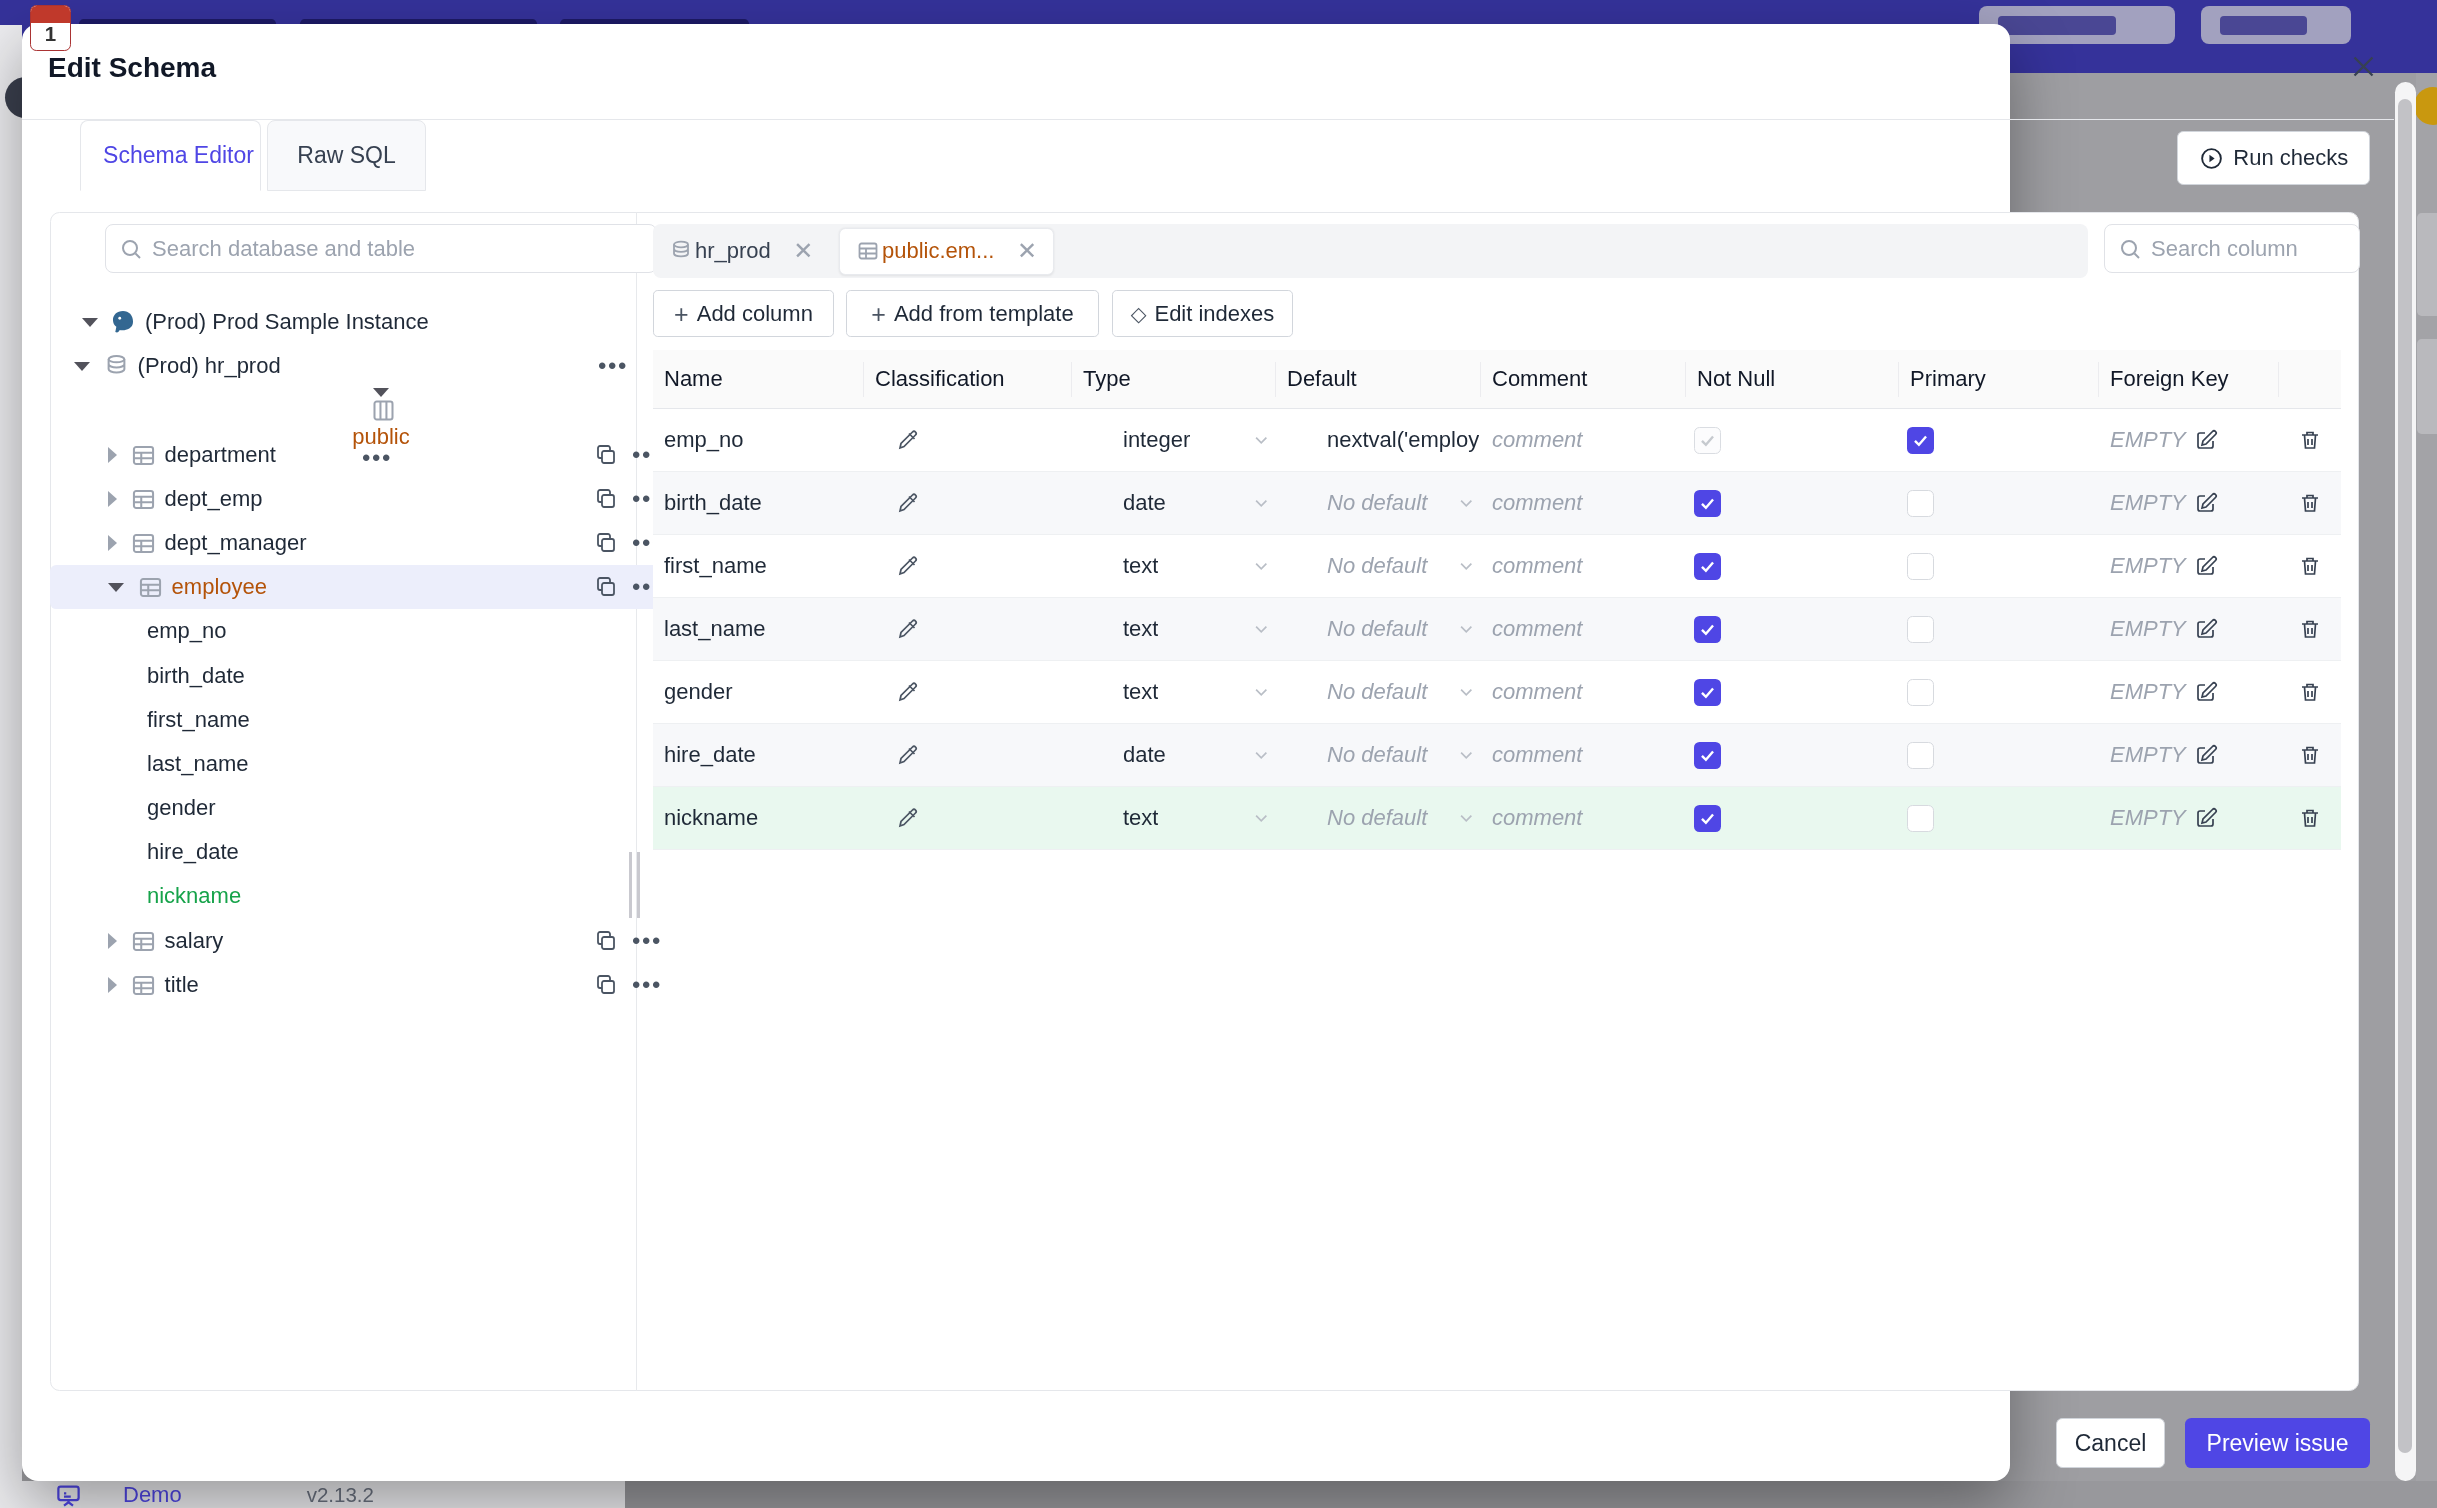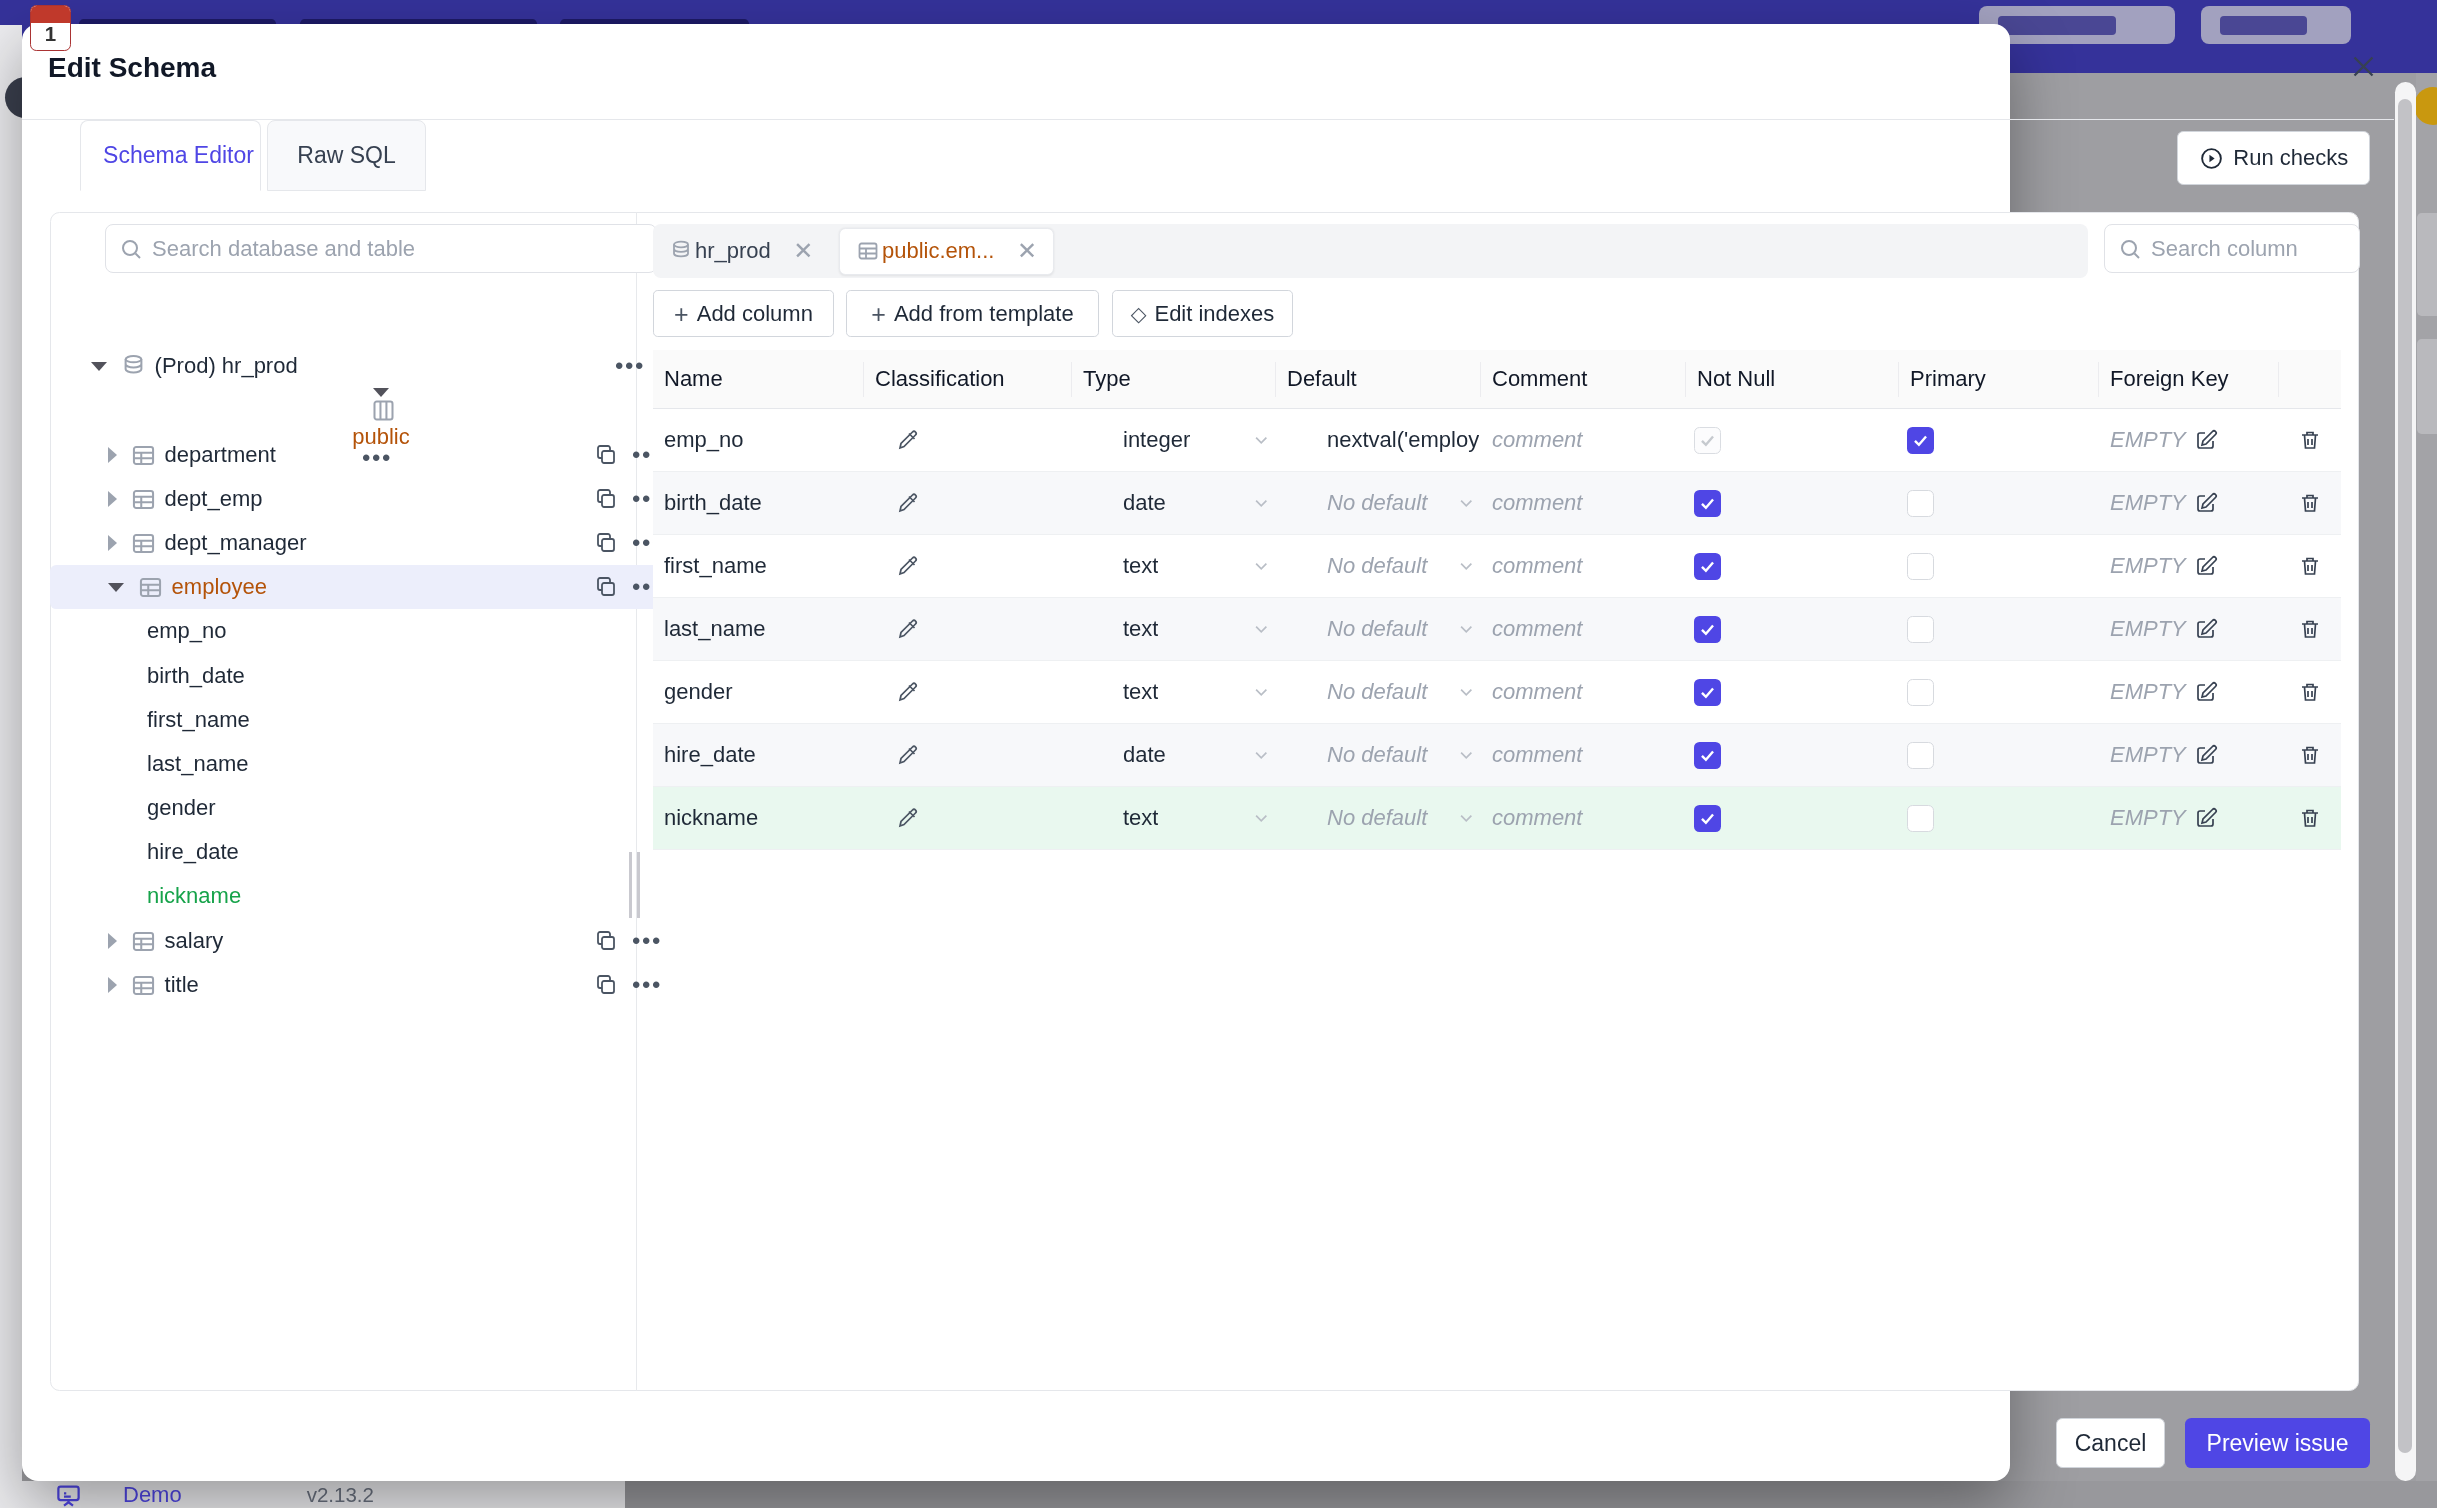--- a/index.html
+++ b/index.html
@@ -68,21 +68,21 @@
   .t-orange{color:#b45309;}
   .t-green{color:#16a34a;}
   .caret{width:0;height:0;flex:none;}
   .caret.down{border-left:8px solid transparent;border-right:8px solid transparent;border-top:9.5px solid #52525b;}
   .caret.right{border-top:8px solid transparent;border-bottom:8px solid transparent;border-left:9.5px solid #9ca3af;}
   .ticon{flex:none;display:flex;align-items:center;justify-content:center;color:#6b7280;}
   .tlabel{white-space:nowrap;}
   .row-actions{display:flex;align-items:center;gap:14px;margin-right:8px;color:#4b5563;}
   .dots{font-size:24px;letter-spacing:1.6px;color:#4b5563;line-height:16px;}
   .ind0{padding-left:32px;}  .ind0 .ticon{margin:0 8px 0 11px;}
-  .ind1{padding-left:41px;}  .ind1 .ticon{margin:0 8px 0 12.6px;}
+  .ind1{padding-left:24px;}  .ind1 .ticon{margin:0 8px 0 12.6px;}
   .ind2{padding-left:50px;flex-direction:column;}  .ind2 .ticon{margin:0 8px 0 12.6px;}
   .ind3{padding-left:58px;}  .ind3 .ticon{margin:0 8px 0 12.6px;}
   .indcol{padding-left:97px;}
 
   
   .chipbar{left:631px;top:200px;width:1435px;height:54px;background:#f3f4f6;border-radius:8px;display:flex;align-items:center;}
   .chip{display:flex;align-items:center;gap:2px;font-size:22px;color:#374151;padding:0 16px;height:54px;}
   .chip .x{color:#9ca3af;font-size:24px;margin-left:20.5px;}
   .chip-active{background:#fff;height:45px;margin-left:9.5px;border:0.8px solid #e8eaee;border-radius:6.3px;
      box-shadow:0 0.8px 2.4px rgba(0,0,0,.08);}
@@ -197,20 +197,30 @@
   <div class="abs search-box sb-sidebar">
     <span>
       <svg width="24" height="24" viewBox="0 0 24 24" fill="none" stroke="#9ca3af" stroke-width="2">
           <circle cx="11" cy="11" r="7"></circle>
           <path d="M16.5 16.5L21 21"></path>
         </svg>
     </span>
     <span class="ph" style="font-style:normal;">Search database and table</span>
   </div>
 
+  <div class="abs tree-row ind0" style="top:276px;">
+    <span class="caret down"></span>
+    <span class="ticon">
+      <svg width="28" height="28" viewBox="0 0 24 24">
+          <path fill="#336791" d="M12 2.5c-5.2 0-8.6 3.4-8.6 7.6 0 2.8 1.1 4.8 2.9 5.9l-.9 4.6c1.8.9 2.9.1 3.8-1.7.9.2 1.9.2 2.8.1 2.9 0 8.6-1.6 8.6-7.3S17 2.5 12 2.5z"></path>
+          <circle cx="9.2" cy="8.8" r="1.2" fill="#fff"></circle>
+        </svg>
+    </span>
+    <span class="tlabel">(Prod) Prod Sample Instance</span>
+  </div>
 
   <div class="abs tree-row ind1" style="top:320px;">
     <span class="caret down"></span>
     <span class="ticon">
       <svg width="27" height="27" viewBox="0 0 24 24" fill="none" stroke="#9ca3af" stroke-width="1.8">
           <ellipse cx="12" cy="5.5" rx="7" ry="2.8"></ellipse>
           <path d="M5 5.5v4.5c0 1.5 3.1 2.8 7 2.8s7-1.3 7-2.8V5.5M5 10v4.5c0 1.5 3.1 2.8 7 2.8s7-1.3 7-2.8V10"></path>
         </svg>
     </span>
     <span class="tlabel">(Prod) hr_prod</span>

